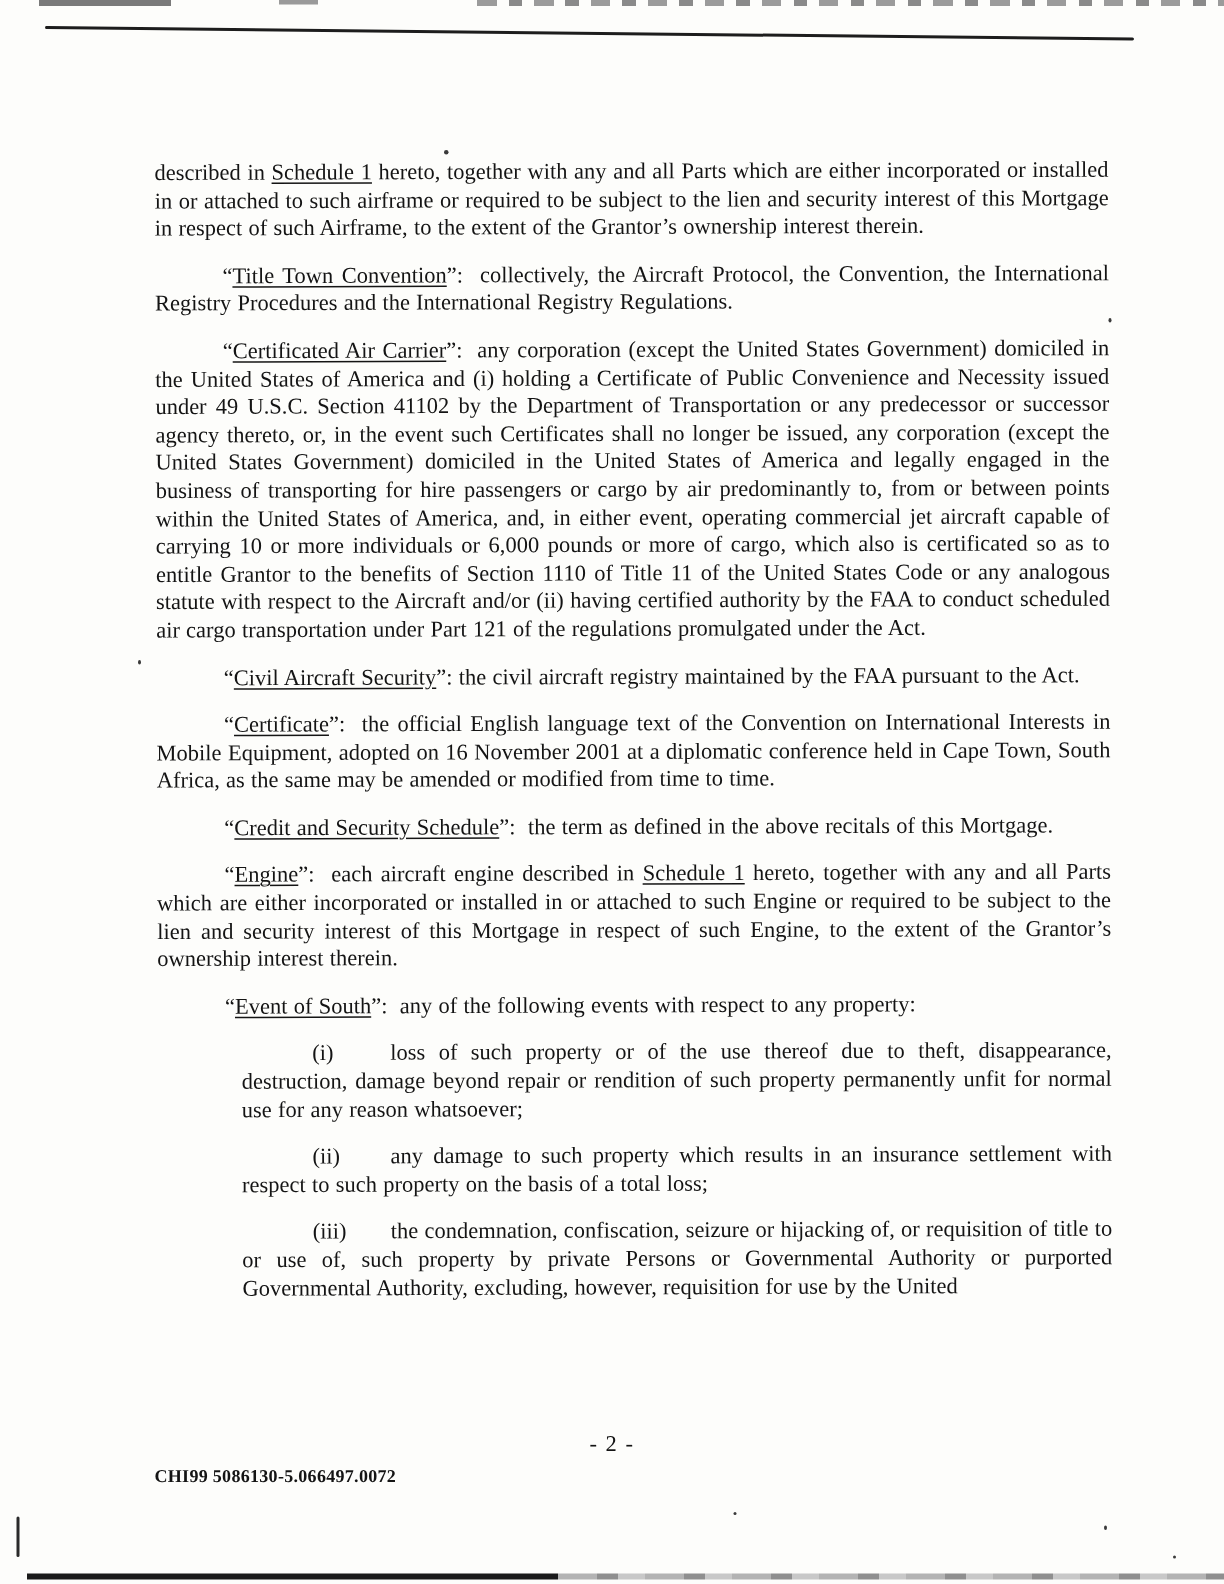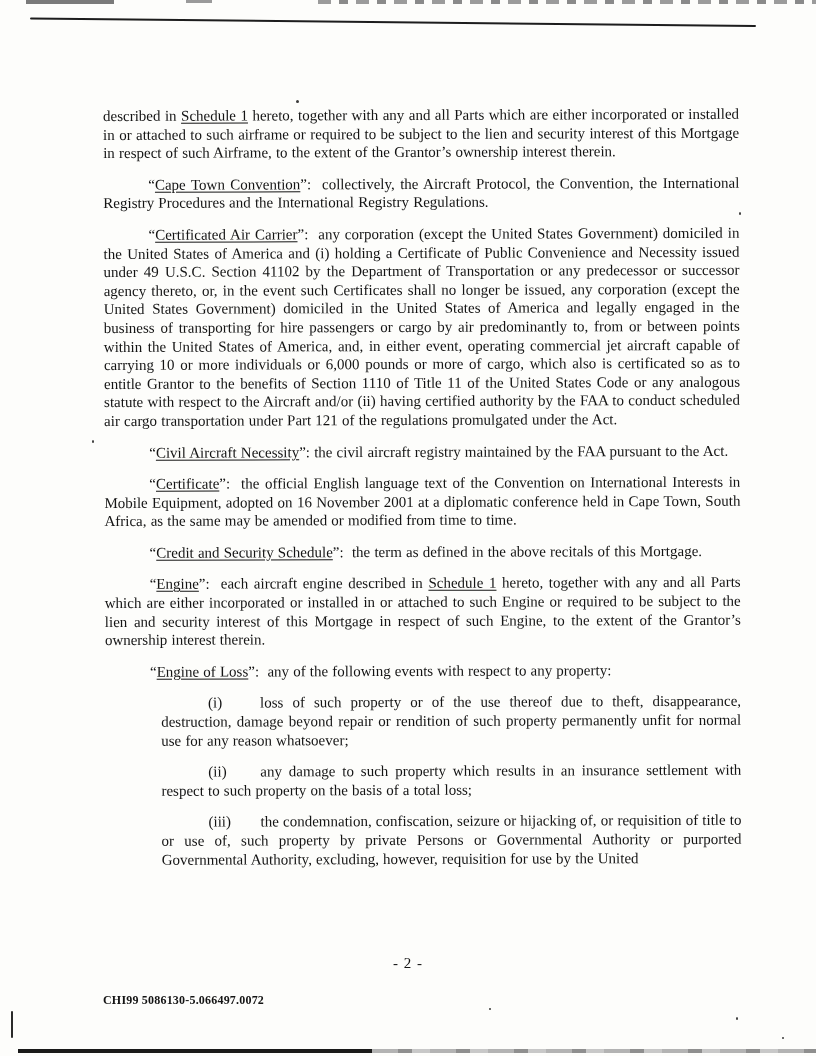--- a/index.html
+++ b/index.html
@@ -46,21 +46,21 @@
     text-indent:47px;
   }
   .u{text-decoration:underline;text-underline-offset:2px;}
   .item-label{display:inline-block;min-width:52px;text-indent:0;}
   .page-num{
     position:absolute;top:955px;left:0;width:100%;
     text-align:center;font-size:15px;letter-spacing:1px;
   }
   .footer-code{
     position:absolute;top:977px;left:103px;
-    font-size:12px;font-weight:bold;letter-spacing:0.2px;margin-top:16px;
+    font-size:12px;font-weight:bold;letter-spacing:0.2px;
   }
   
   .bottom-band-dark{
     position:absolute;left:18px;top:1049px;width:354px;height:4px;background:#1a1a1a;
   }
   .bottom-band-gray{
     position:absolute;left:372px;top:1049px;width:444px;height:4px;
     background:repeating-linear-gradient(90deg,#b3b3b3 0 26px,#8f8f8f 26px 40px,#c8c8c8 40px 58px);
   }
   .left-mark{
@@ -76,33 +76,33 @@
 
   <div class="edge-seg edge-a"></div>
   <div class="edge-seg edge-b"></div>
   <div class="edge-seg edge-c"></div>
   <div class="top-rule"></div>
 
   <div class="content">
 
     <p class="no-indent"><span>described in </span><span class="u">Schedule 1</span><span> hereto, together with any and all Parts which are either incorporated or installed in or attached to such airframe or required to be subject to the lien and security interest of this Mortgage in respect of such Airframe, to the extent of the Grantor’s ownership interest therein.</span></p>
 
-    <p><span>“</span><span class="u">Cape Town Convention</span><span>”:&nbsp; collectively, the Aircraft Protocol, the Convention, the International Registry Procedures and the International Registry Regulations.</span></p>
+    <p><span>“</span><span class="u">Title Town Convention</span><span>”:&nbsp; collectively, the Aircraft Protocol, the Convention, the International Registry Procedures and the International Registry Regulations.</span></p>
 
     <p><span>“</span><span class="u">Certificated Air Carrier</span><span>”:&nbsp; any corporation (except the United States Government) domiciled in the United States of America and (i) holding a Certificate of Public Convenience and Necessity issued under 49 U.S.C. Section 41102 by the Department of Transportation or any predecessor or successor agency thereto, or, in the event such Certificates shall no longer be issued, any corporation (except the United States Government) domiciled in the United States of America and legally engaged in the business of transporting for hire passengers or cargo by air predominantly to, from or between points within the United States of America, and, in either event, operating commercial jet aircraft capable of carrying 10 or more individuals or 6,000 pounds or more of cargo, which also is certificated so as to entitle Grantor to the benefits of Section 1110 of Title 11 of the United States Code or any analogous statute with respect to the Aircraft and/or (ii) having certified authority by the FAA to conduct scheduled air cargo transportation under Part 121 of the regulations promulgated under the Act.</span></p>
 
-    <p><span>“</span><span class="u">Civil Aircraft Necessity</span><span>”: the civil aircraft registry maintained by the FAA pursuant to the Act.</span></p>
+    <p><span>“</span><span class="u">Civil Aircraft Security</span><span>”: the civil aircraft registry maintained by the FAA pursuant to the Act.</span></p>
 
     <p><span>“</span><span class="u">Certificate</span><span>”:&nbsp; the official English language text of the Convention on International Interests in Mobile Equipment, adopted on 16 November 2001 at a diplomatic conference held in Cape Town, South Africa, as the same may be amended or modified from time to time.</span></p>
 
     <p><span>“</span><span class="u">Credit and Security Schedule</span><span>”:&nbsp; the term as defined in the above recitals of this Mortgage.</span></p>
 
     <p><span>“</span><span class="u">Engine</span><span>”:&nbsp; each aircraft engine described in </span><span class="u">Schedule 1</span><span> hereto, together with any and all Parts which are either incorporated or installed in or attached to such Engine or required to be subject to the lien and security interest of this Mortgage in respect of such Engine, to the extent of the Grantor’s ownership interest therein.</span></p>
 
-    <p><span>“</span><span class="u">Engine of Loss</span><span>”:&nbsp; any of the following events with respect to any property:</span></p>
+    <p><span>“</span><span class="u">Event of South</span><span>”:&nbsp; any of the following events with respect to any property:</span></p>
 
     <p class="sub"><span class="item-label">(i)</span><span>loss of such property or of the use thereof due to theft, disappearance, destruction, damage beyond repair or rendition of such property permanently unfit for normal use for any reason whatsoever;</span></p>
 
     <p class="sub"><span class="item-label">(ii)</span><span>any damage to such property which results in an insurance settlement with respect to such property on the basis of a total loss;</span></p>
 
     <p class="sub"><span class="item-label">(iii)</span><span>the condemnation, confiscation, seizure or hijacking of, or requisition of title to or use of, such property by private Persons or Governmental Authority or purported Governmental Authority, excluding, however, requisition for use by the United</span></p>
 
   </div>
 
   <div class="page-num">- 2 -</div>

